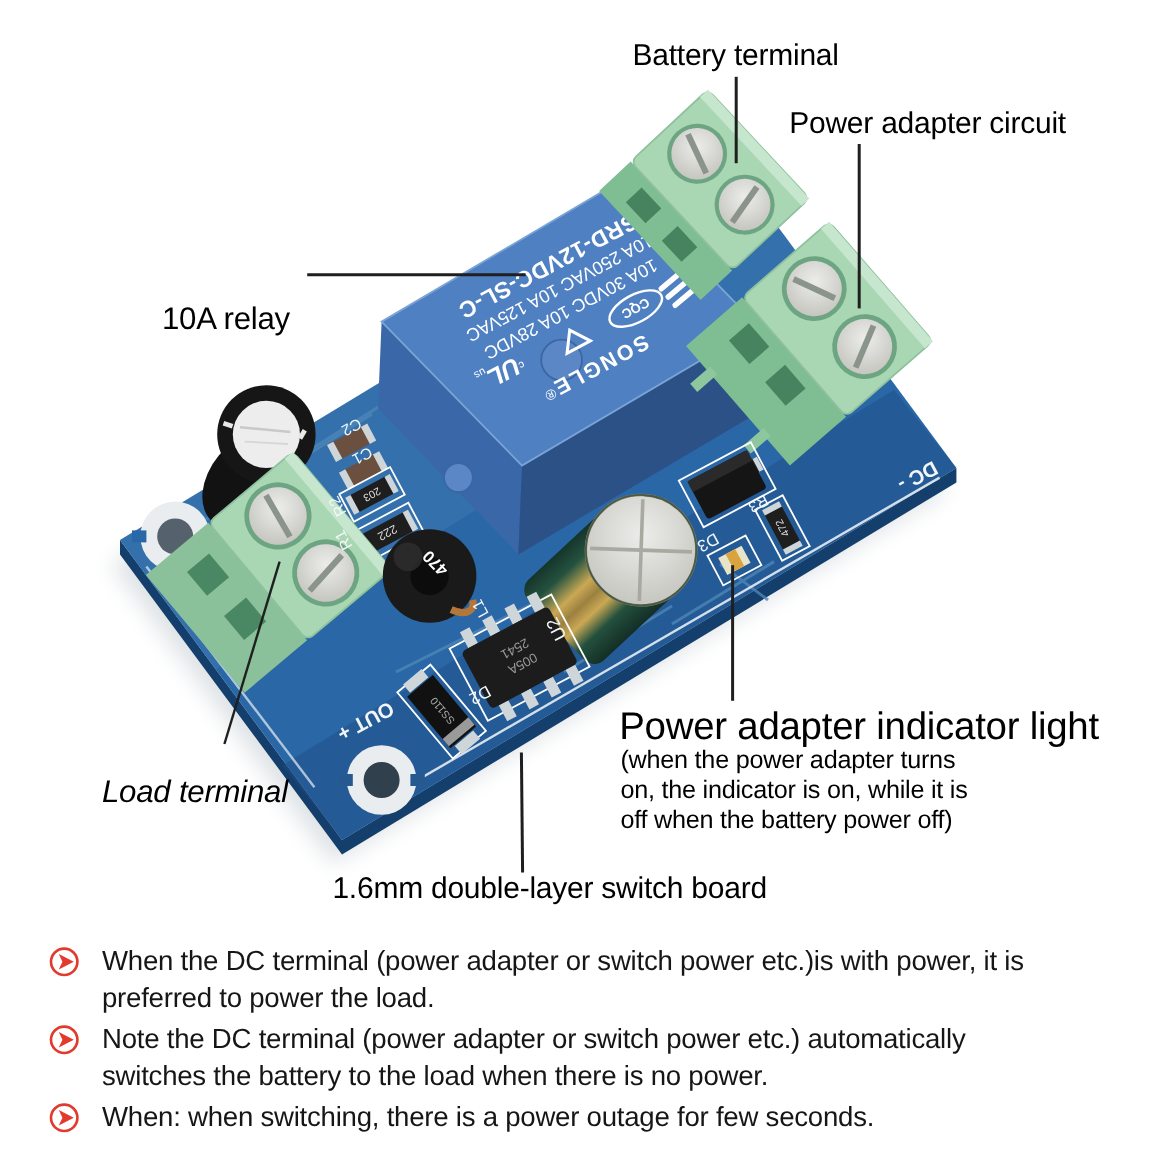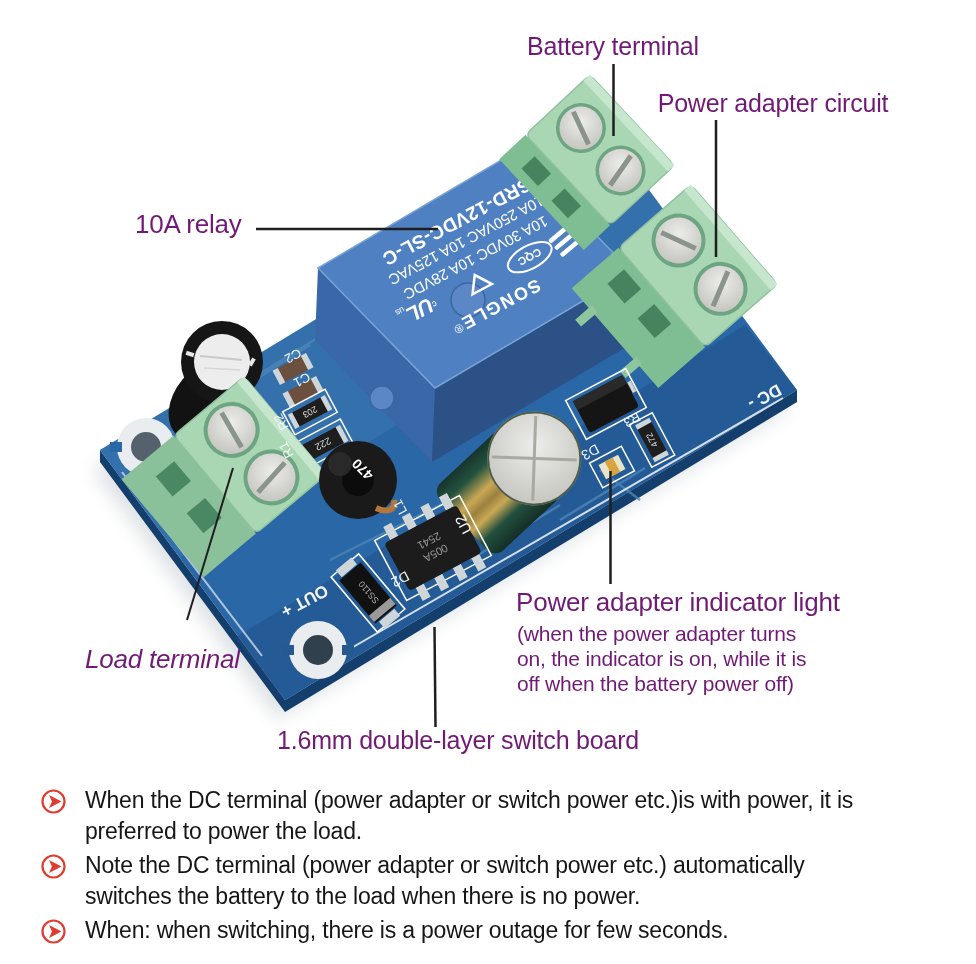--- a/index.html
+++ b/index.html
@@ -1,23 +1,23 @@
 <!DOCTYPE html>
 <html><head>
 <meta charset="utf-8">
 <style>
   html,body{margin:0;padding:0;background:#ffffff;}
   #stage{position:relative;width:976px;height:964px;background:#ffffff;overflow:hidden;
          font-family:"Liberation Sans",sans-serif;color:#161616;}
   #scene{position:absolute;left:0;top:0;}
-  .anno{position:absolute;color:#701a75;letter-spacing:-0.2px;white-space:nowrap;}
+  .anno{position:absolute;color:#000000;letter-spacing:-0.2px;white-space:nowrap;}
   .anno.center{transform:translateX(-50%);}
   .lbl-main{font-size:25px;}
-  .lbl-relay{font-size:26px;}
-  .lbl-ind-title{font-size:26px;font-weight:400;}
+  .lbl-relay{font-size:26px;margin-top:41px;}
+  .lbl-ind-title{font-size:32px;font-weight:400;}
   .lbl-ind-note{font-size:21px;line-height:25px;white-space:pre-line;}
   #bullets{position:absolute;left:40px;top:785px;width:905px;list-style:none;margin:0;padding:0;}
   #bullets li{display:flex;align-items:flex-start;gap:18px;margin-bottom:3px;}
   #bullets .btxt{font-size:23px;line-height:31px;letter-spacing:-0.2px;white-space:pre-line;max-width:860px;}
   .bicon{flex:0 0 auto;margin-top:3px;}
   svg text{font-family:"Liberation Sans",sans-serif;}
 </style>
 </head>
 <body>
 

